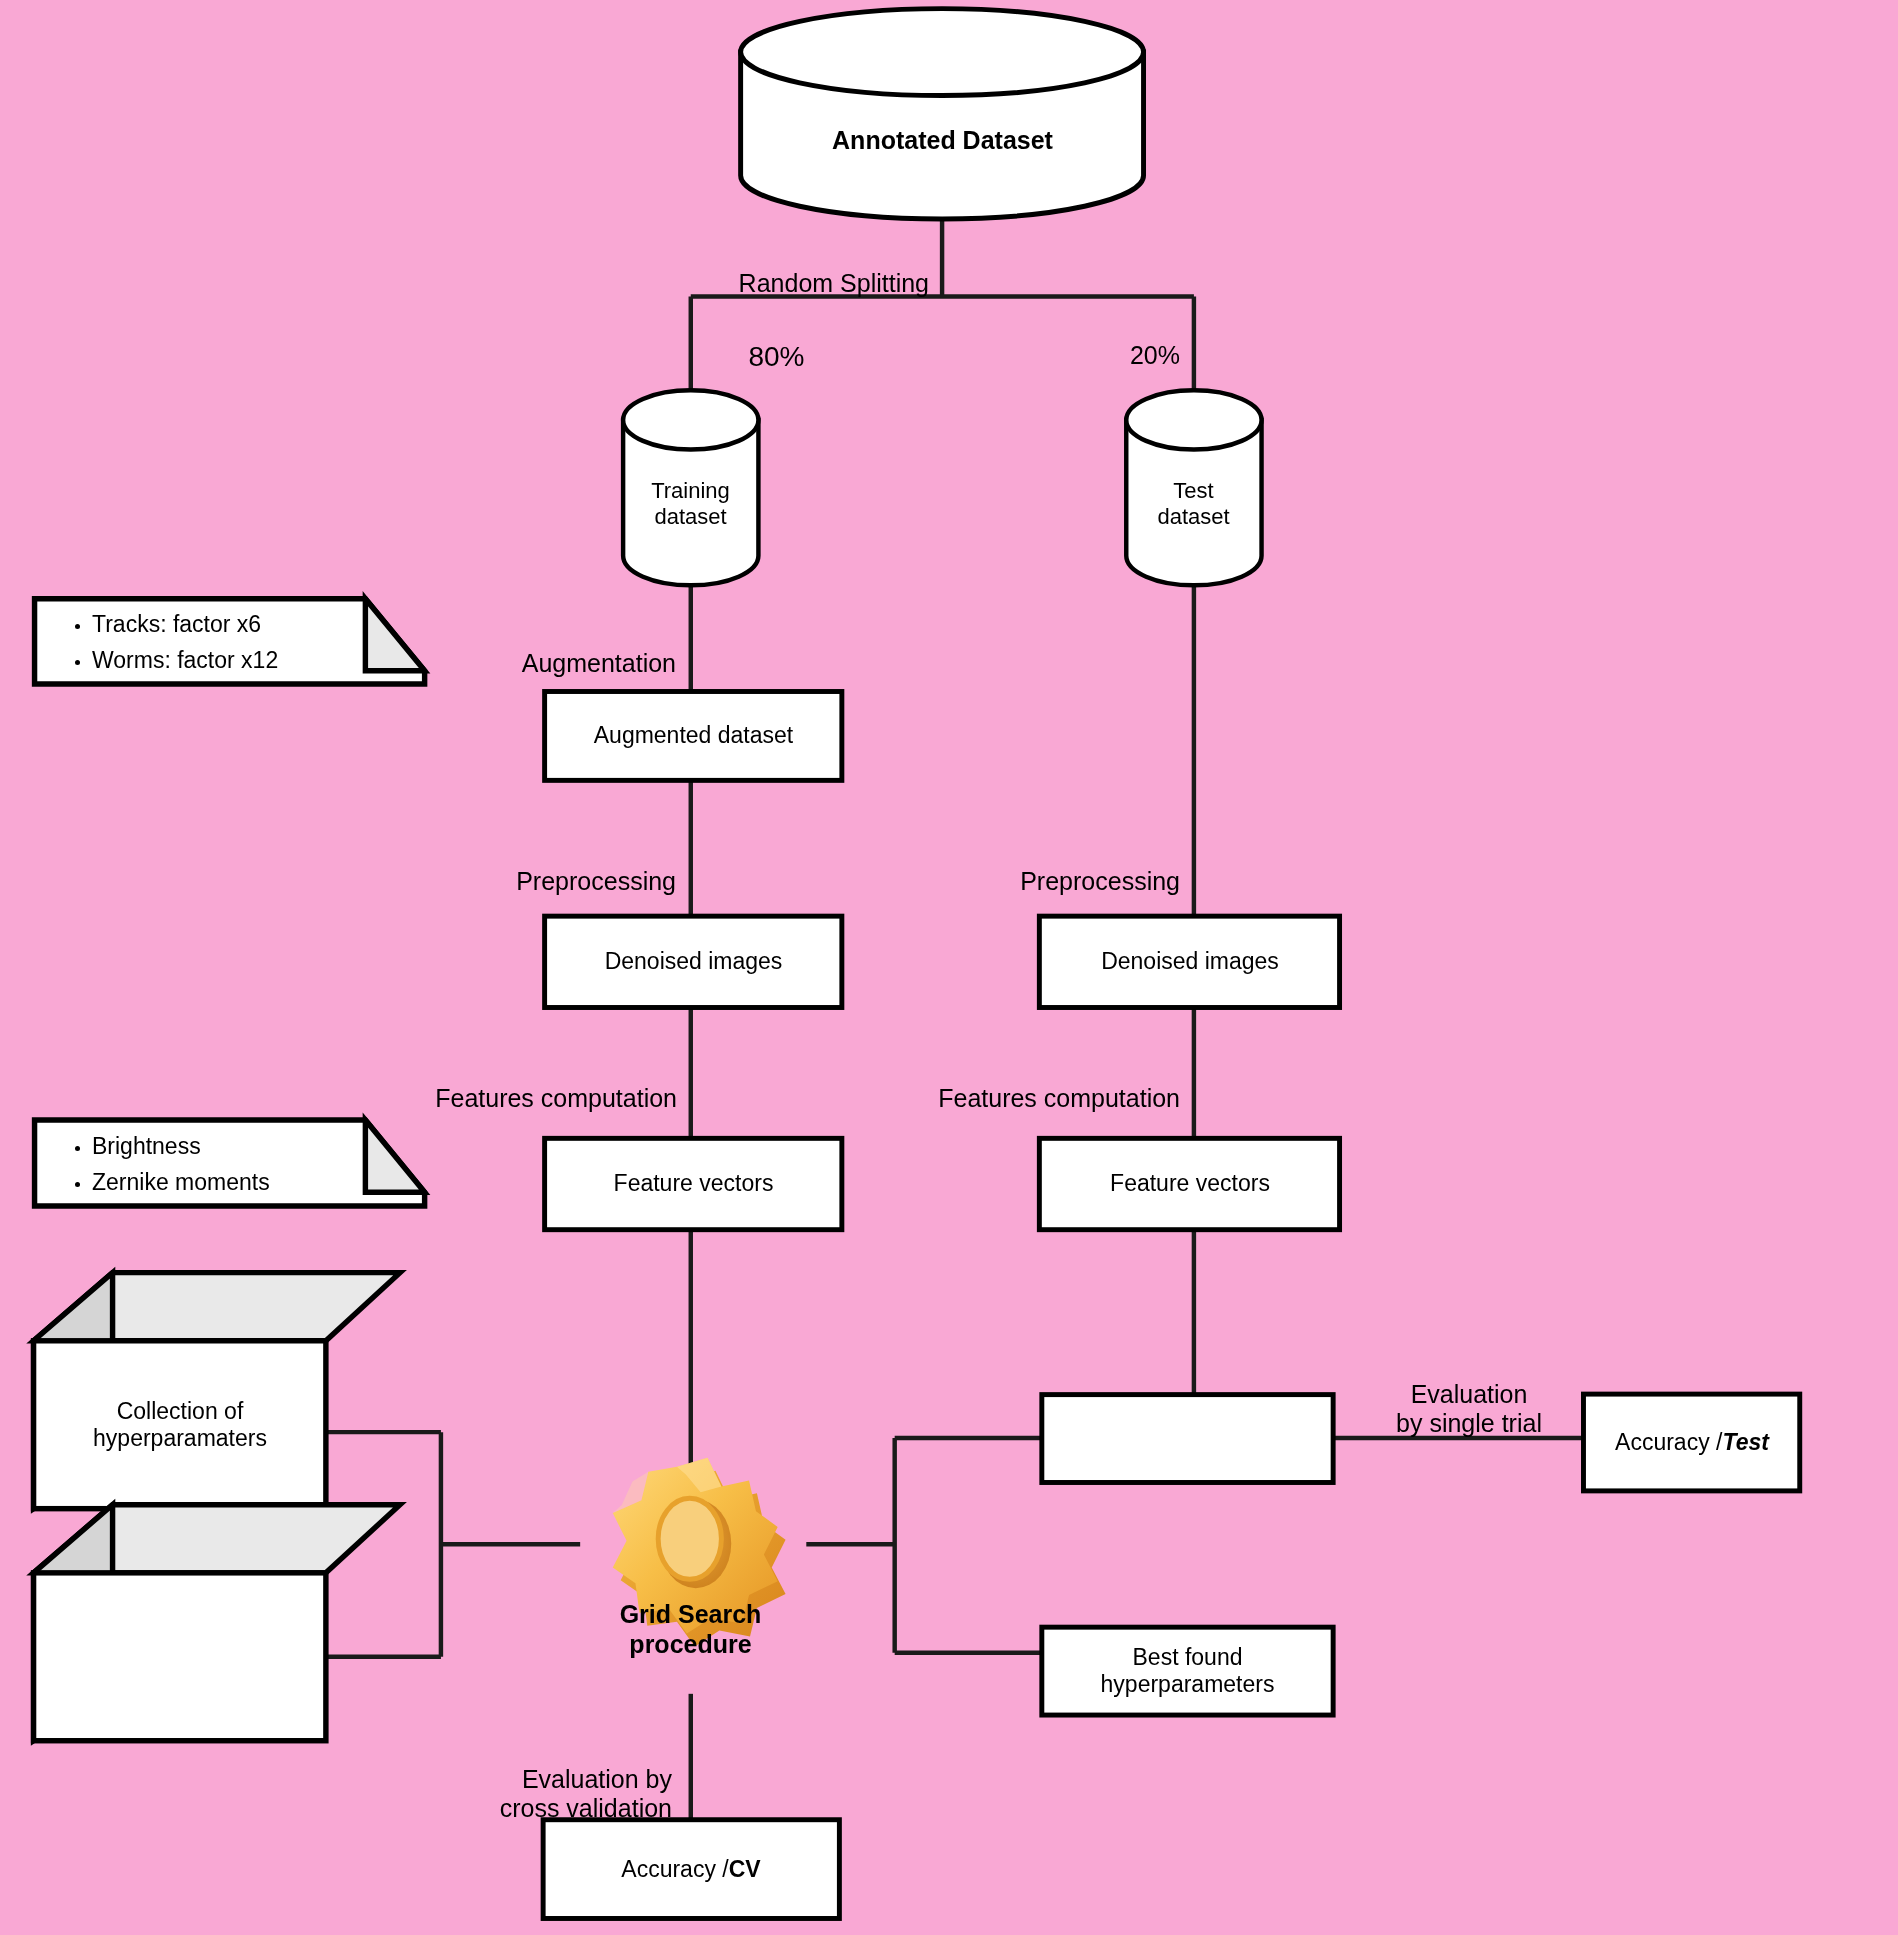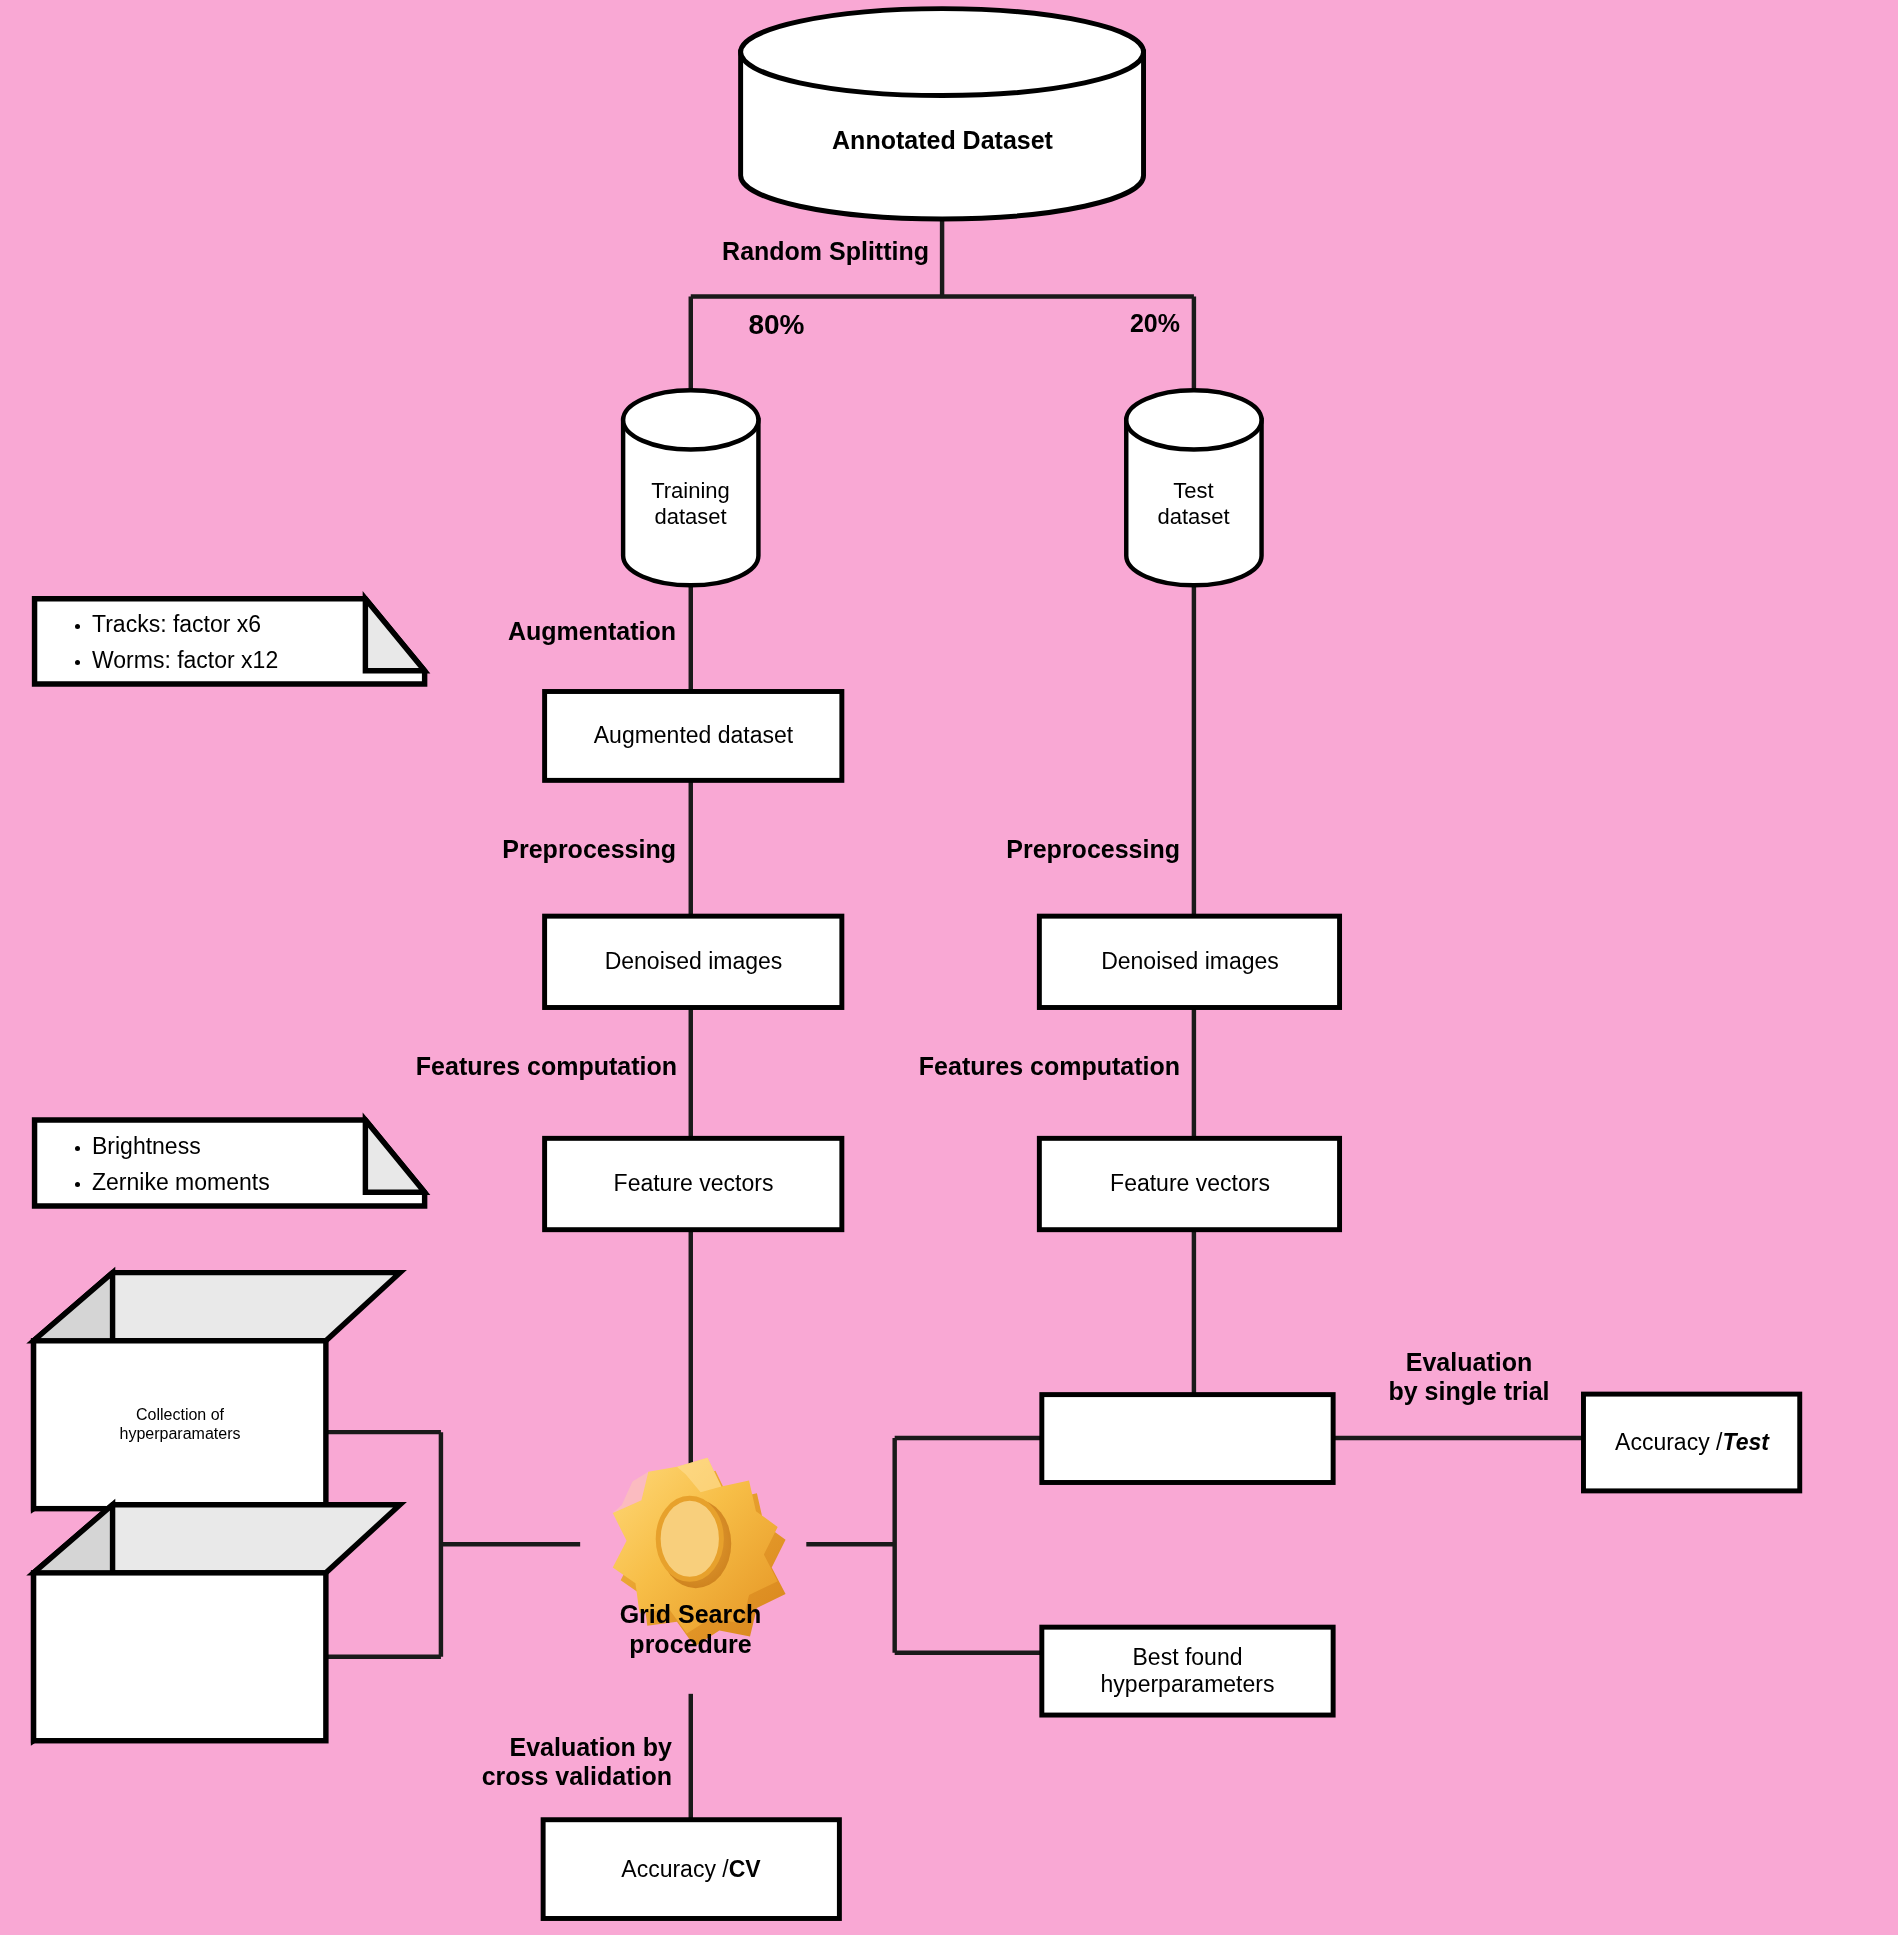--- a/index.html
+++ b/index.html
@@ -30,24 +30,25 @@
     display: flex;
     align-items: center;
     justify-content: center;
     text-align: center;
     line-height: 1.18;
     white-space: pre-line;
     pointer-events: none;
   }
   .edge-label {
     position: absolute;
-    font-weight: bold;
+    font-weight: normal;
     text-align: center;
     line-height: 1.16;
     white-space: pre-line;
+    margin-top: 32px;
   }
   .bold { font-weight: bold; }
   .bolditalic { font-weight: bold; font-style: italic; }
   .note-text {
     position: absolute;
     line-height: 1.35;
   }
   .note-text ul {
     margin: 1px;
     padding: 0 0 0 27px;
@@ -210,21 +211,21 @@
     <span>Accuracy / </span><span class="bolditalic">Test</span>
   </div>
 
   <div class="node-text" style="left:543px; top:1820px; width:296px; height:99px; font-size:23px;">
     <span>Accuracy / </span><span class="bold">CV</span>
   </div>
 
   <div class="node-text bold" style="left:567px; top:1595px; width:247px; height:69px; font-size:25px;">Grid Search
 procedure</div>
 
-  <div class="node-text" style="left:39px; top:1341px; width:282px; height:168px; font-size:16px;">Collection of
+  <div class="node-text" style="left:39px; top:1341px; width:282px; height:168px; font-size:23px;">Collection of
 hyperparamaters</div>
 
 
   <div class="edge-label" style="left:583px; top:237px; width:346px; font-size:25px; text-align:right;">Random Splitting</div>
 
   <div class="edge-label" style="left:732px; top:309px; width:89px; font-size:28px; text-align:center;">80%</div>
 
   <div class="edge-label" style="left:1081px; top:309px; width:99px; font-size:25px; text-align:right;">20%</div>
 
   <div class="edge-label" style="left:316px; top:617px; width:360px; font-size:25px; text-align:right;">Augmentation</div>

